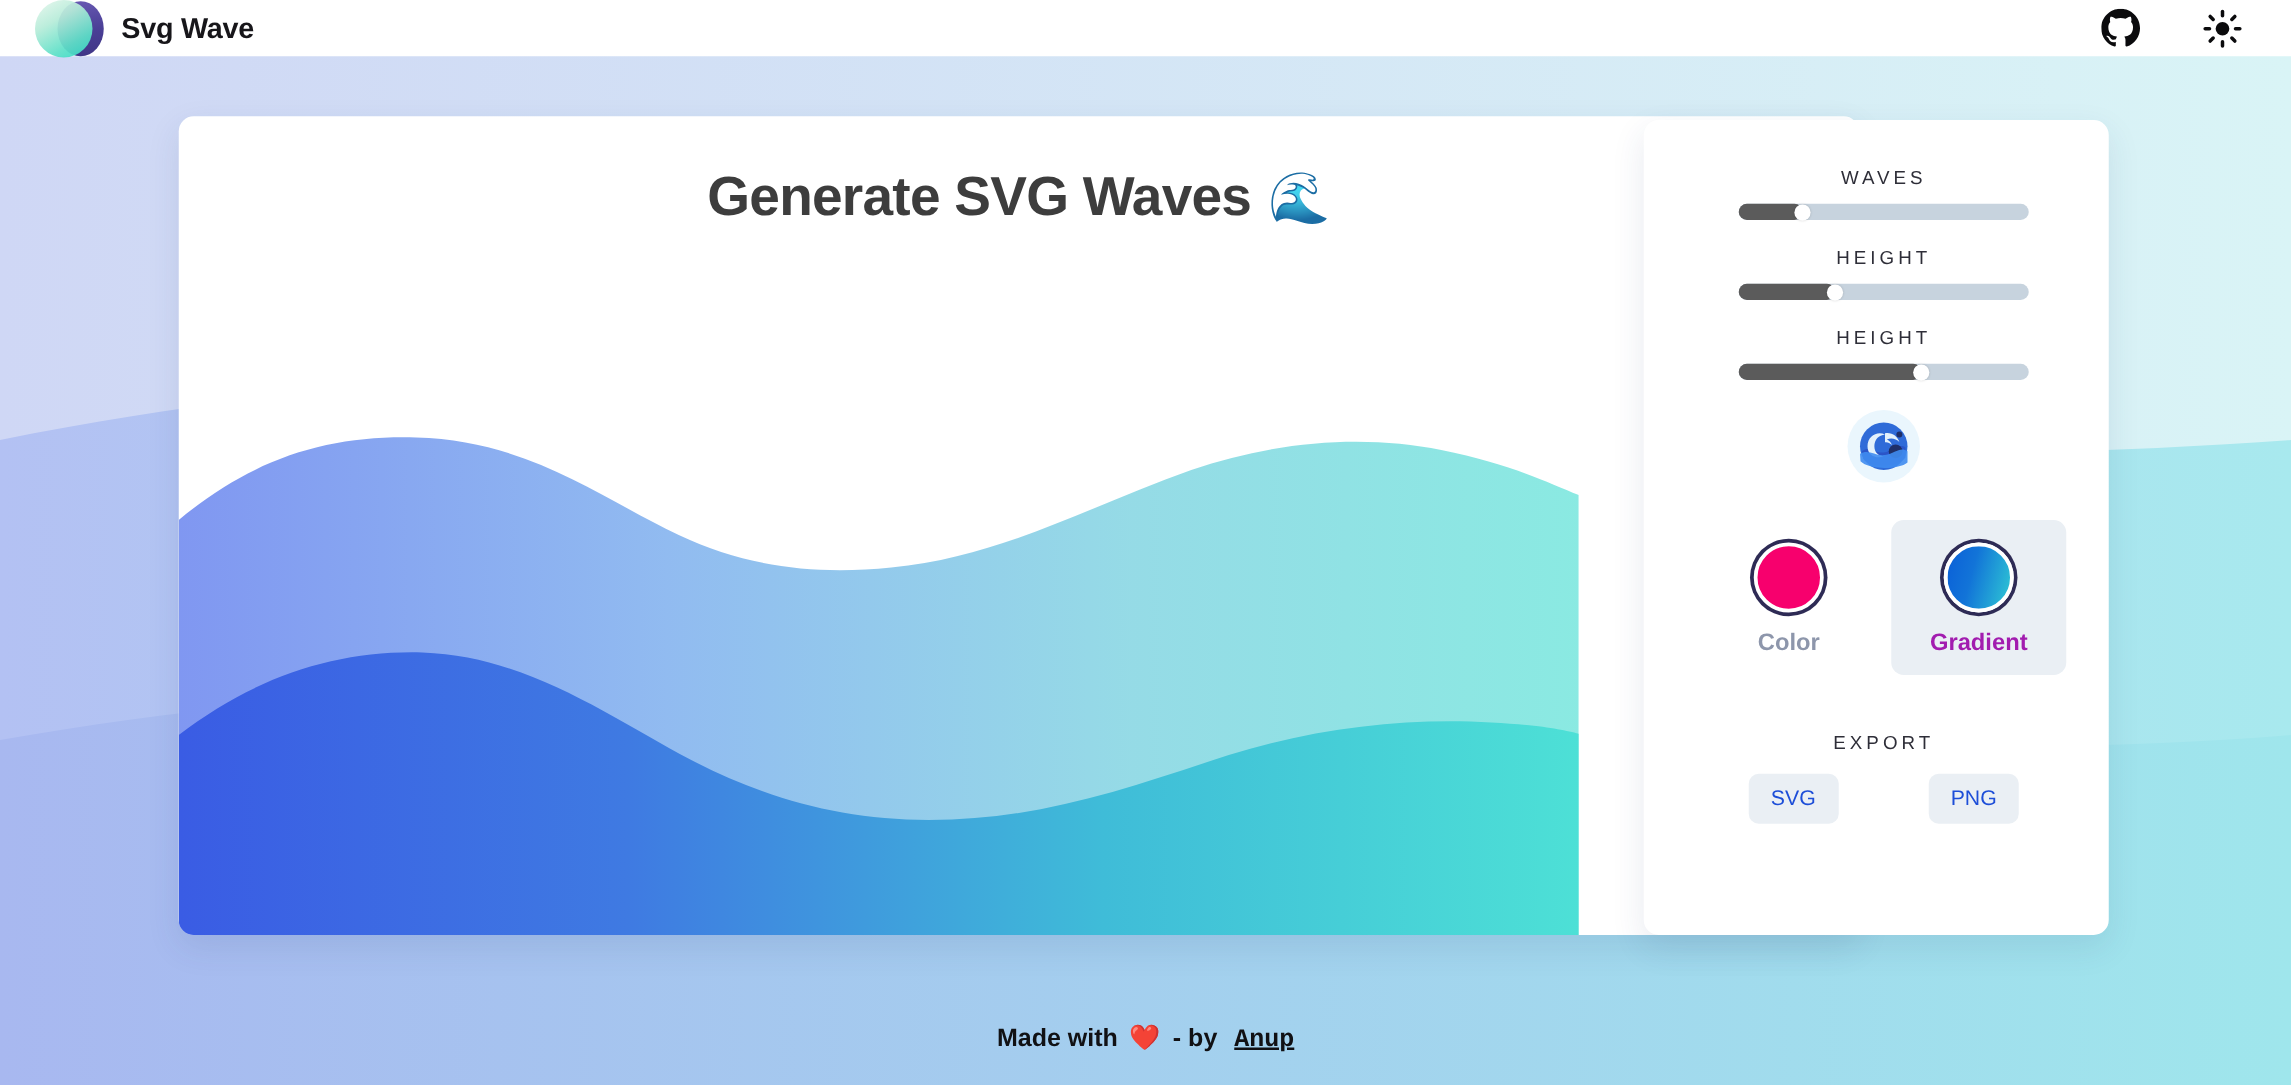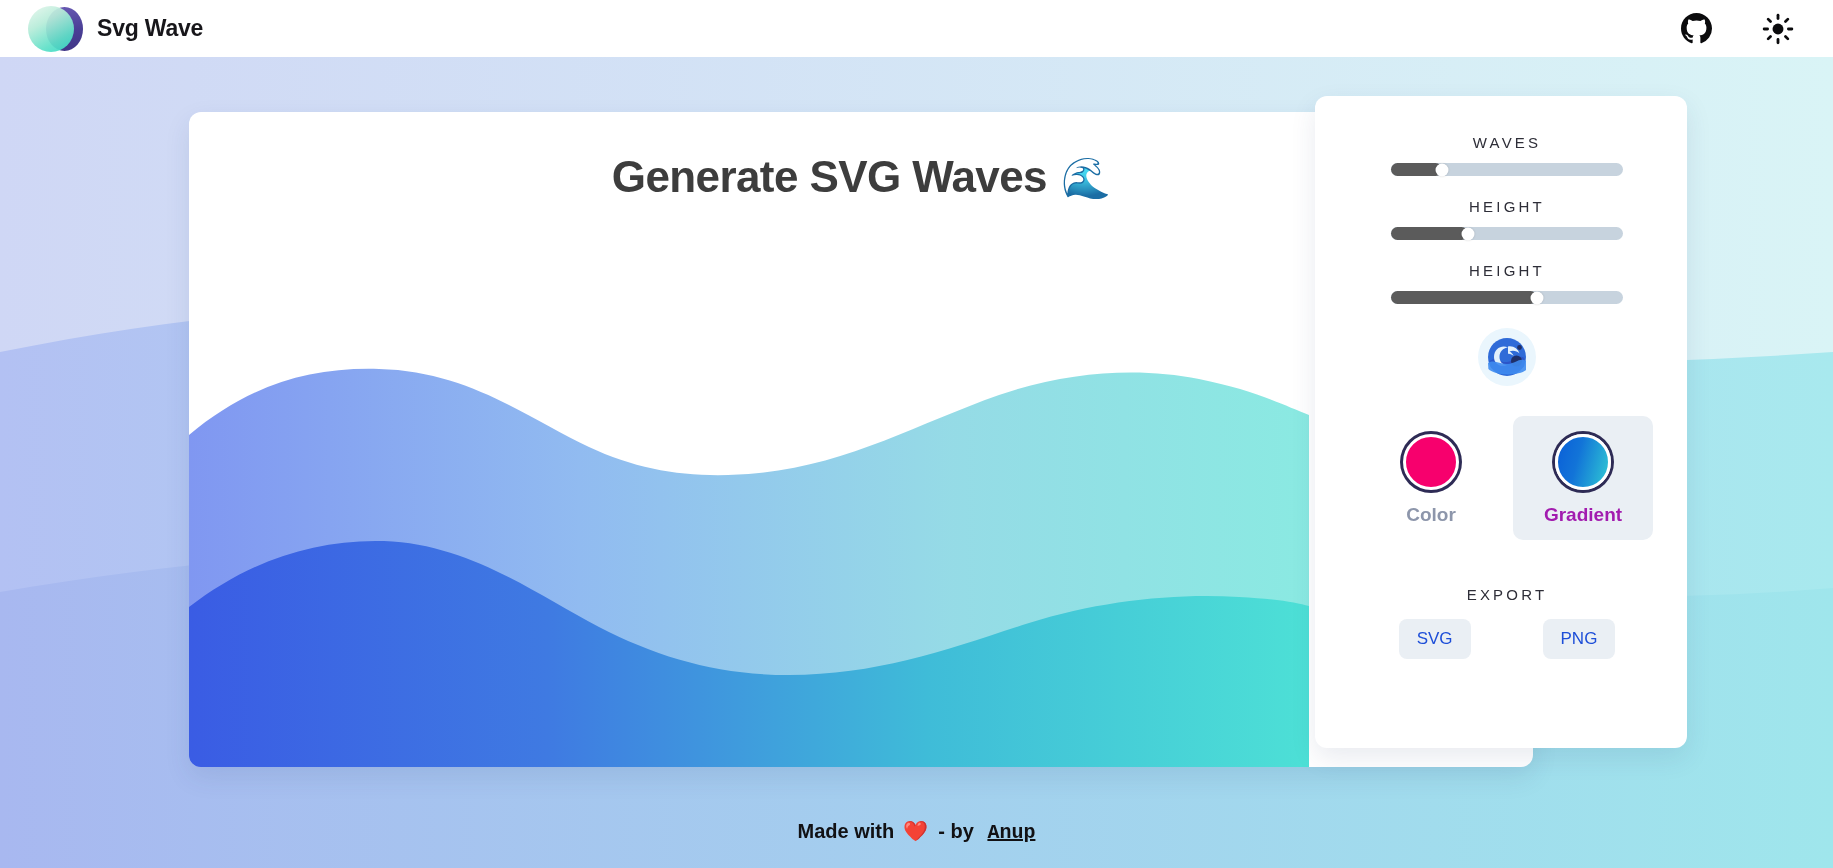--- a/index.html
+++ b/index.html
@@ -24,21 +24,21 @@
     width: 1833px;
     height: 868px;
     z-index: 0;
   }
 
   
   .header {
     position: absolute;
     top: 0; left: 0;
     width: 1833px;
-    height: 57px;
+    height: 45px;
     background: #ffffff;
     display: flex;
     align-items: center;
     padding: 0 28px;
     z-index: 20;
   }
 
   .brand {
     display: flex;
     align-items: center;
@@ -92,27 +92,26 @@
     position: absolute;
     top: 57px; left: 0;
     width: 1833px;
     height: 811px;
     z-index: 10;
   }
 
   
   .preview-card {
     position: absolute;
-    left: 143px; top: 55px;
+    left: 143px; top: 36px;
     width: 1344px; height: 655px;
     background: #ffffff;
     border-radius: 12px;
     box-shadow: 0 10px 26px rgba(40,60,110,.10);
     overflow: hidden;
-    margin-left: 46px;
   }
   .preview-title {
     position: absolute;
     top: 40px; left: 0; right: 0;
     text-align: center;
     font-size: 44px;
     font-weight: bold;
     color: #3d3d3d;
     letter-spacing: -.6px;
     white-space: nowrap;

